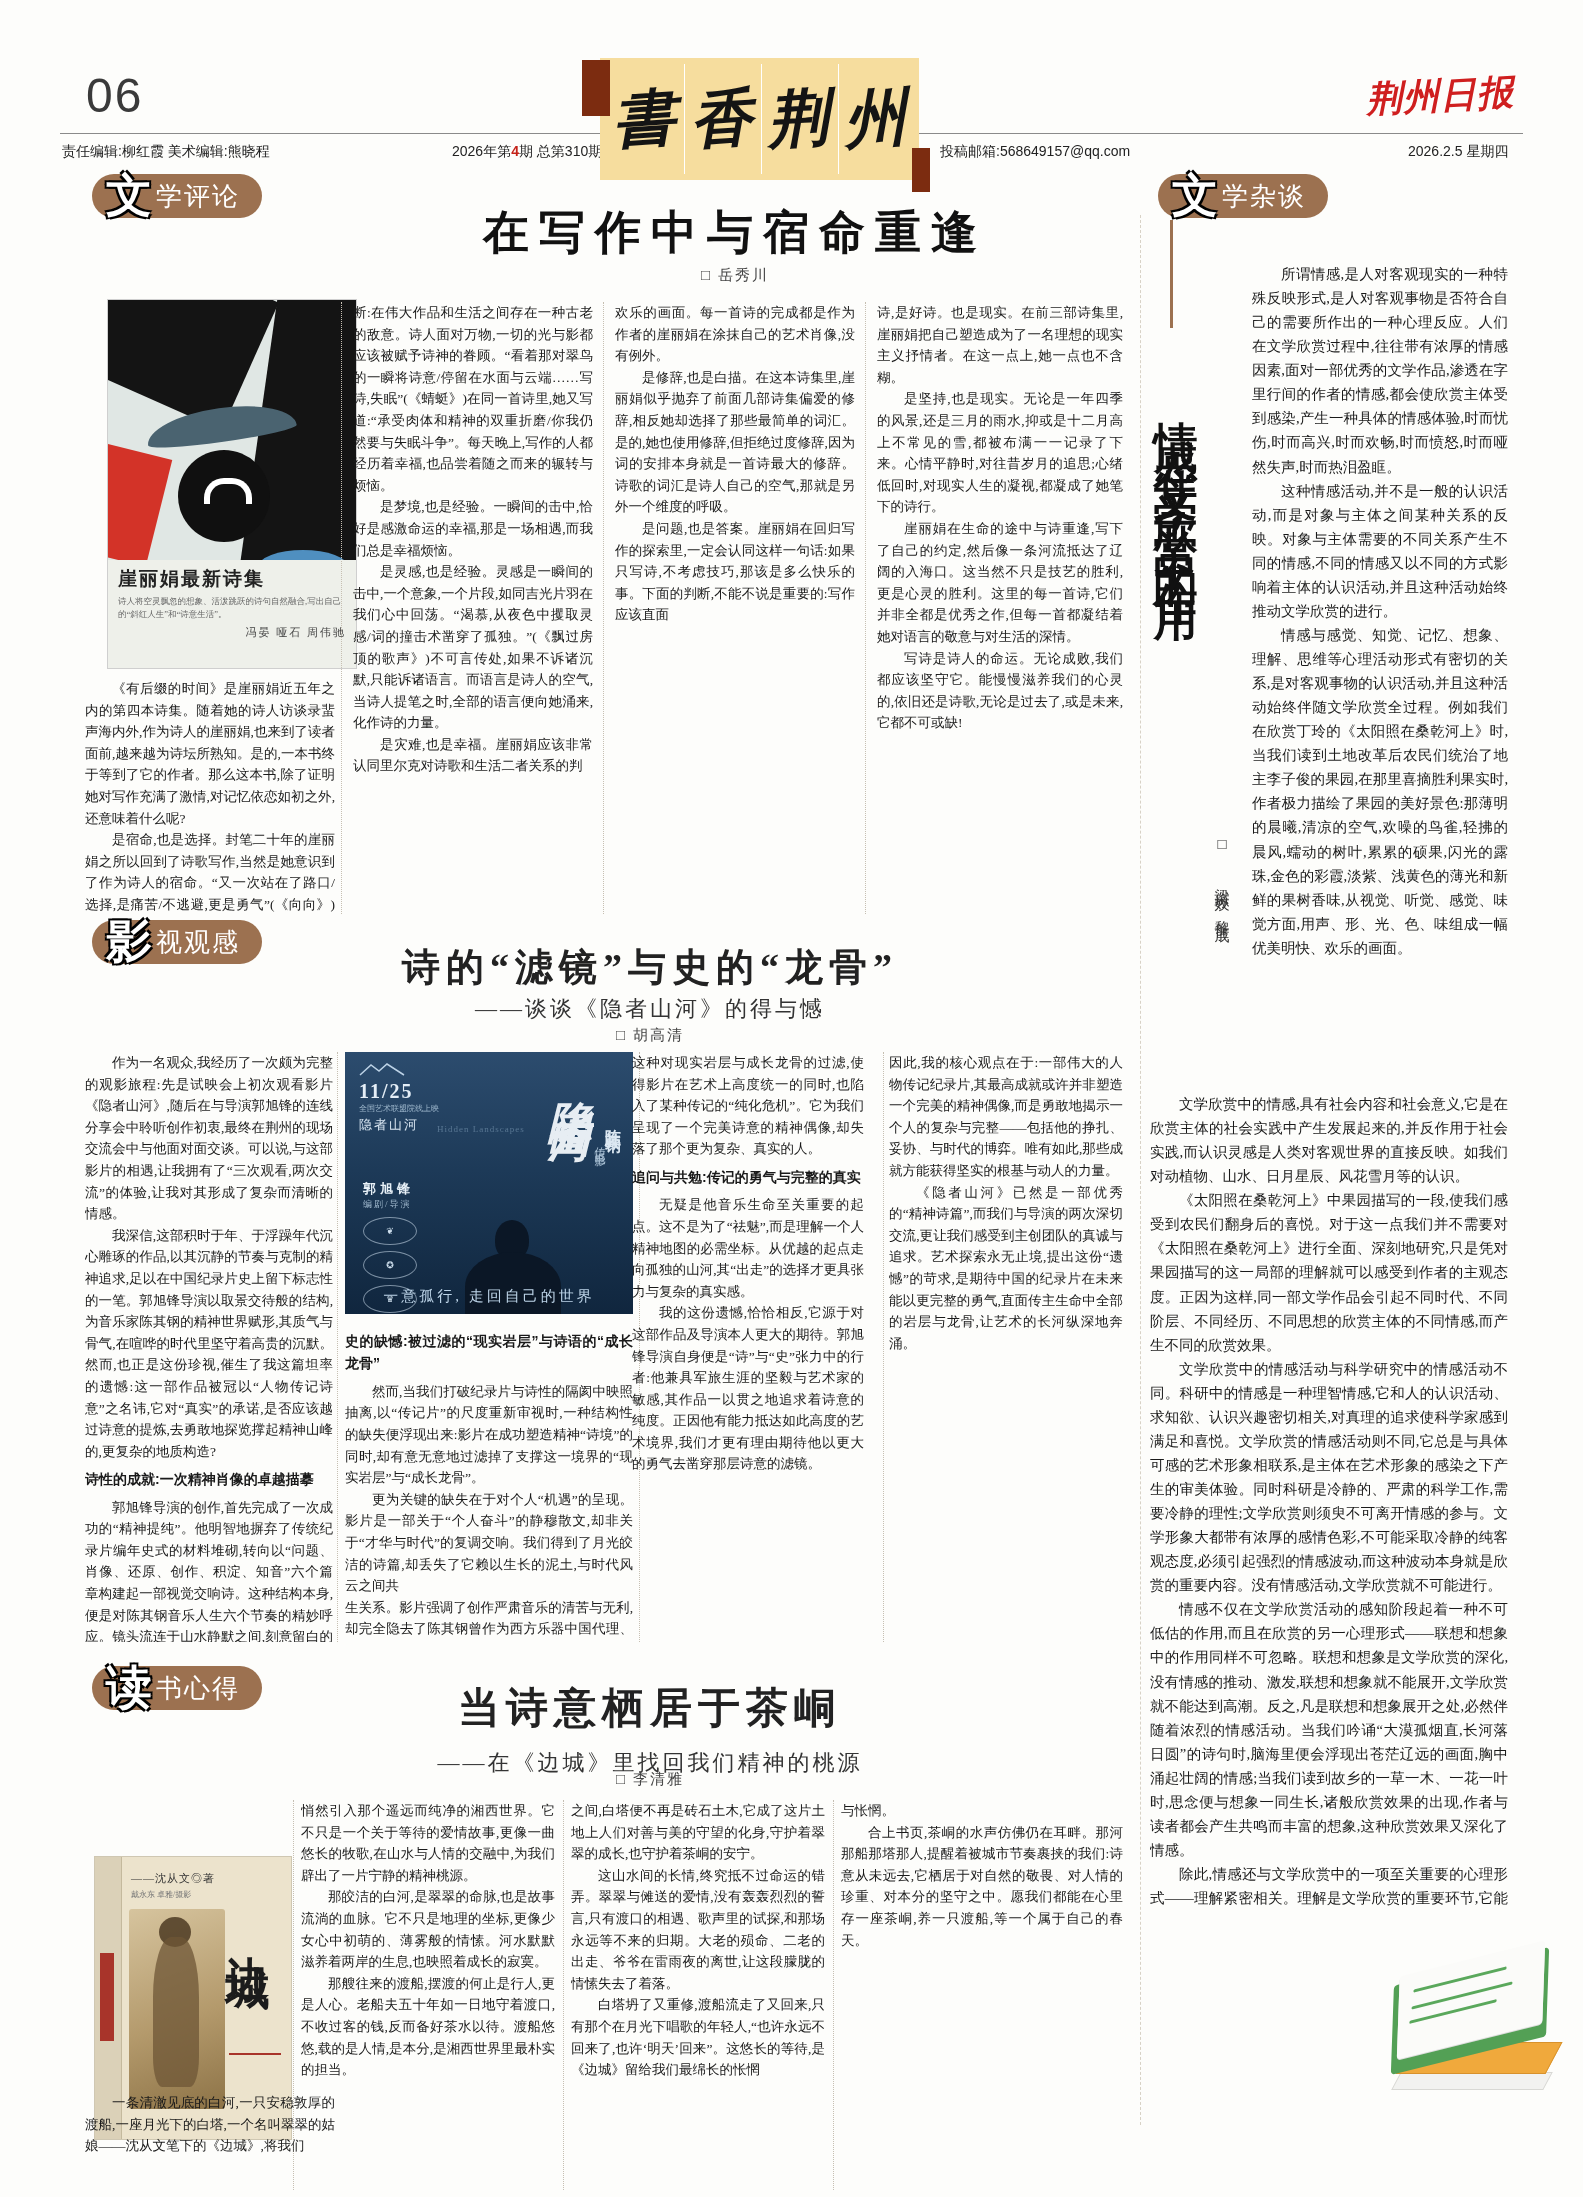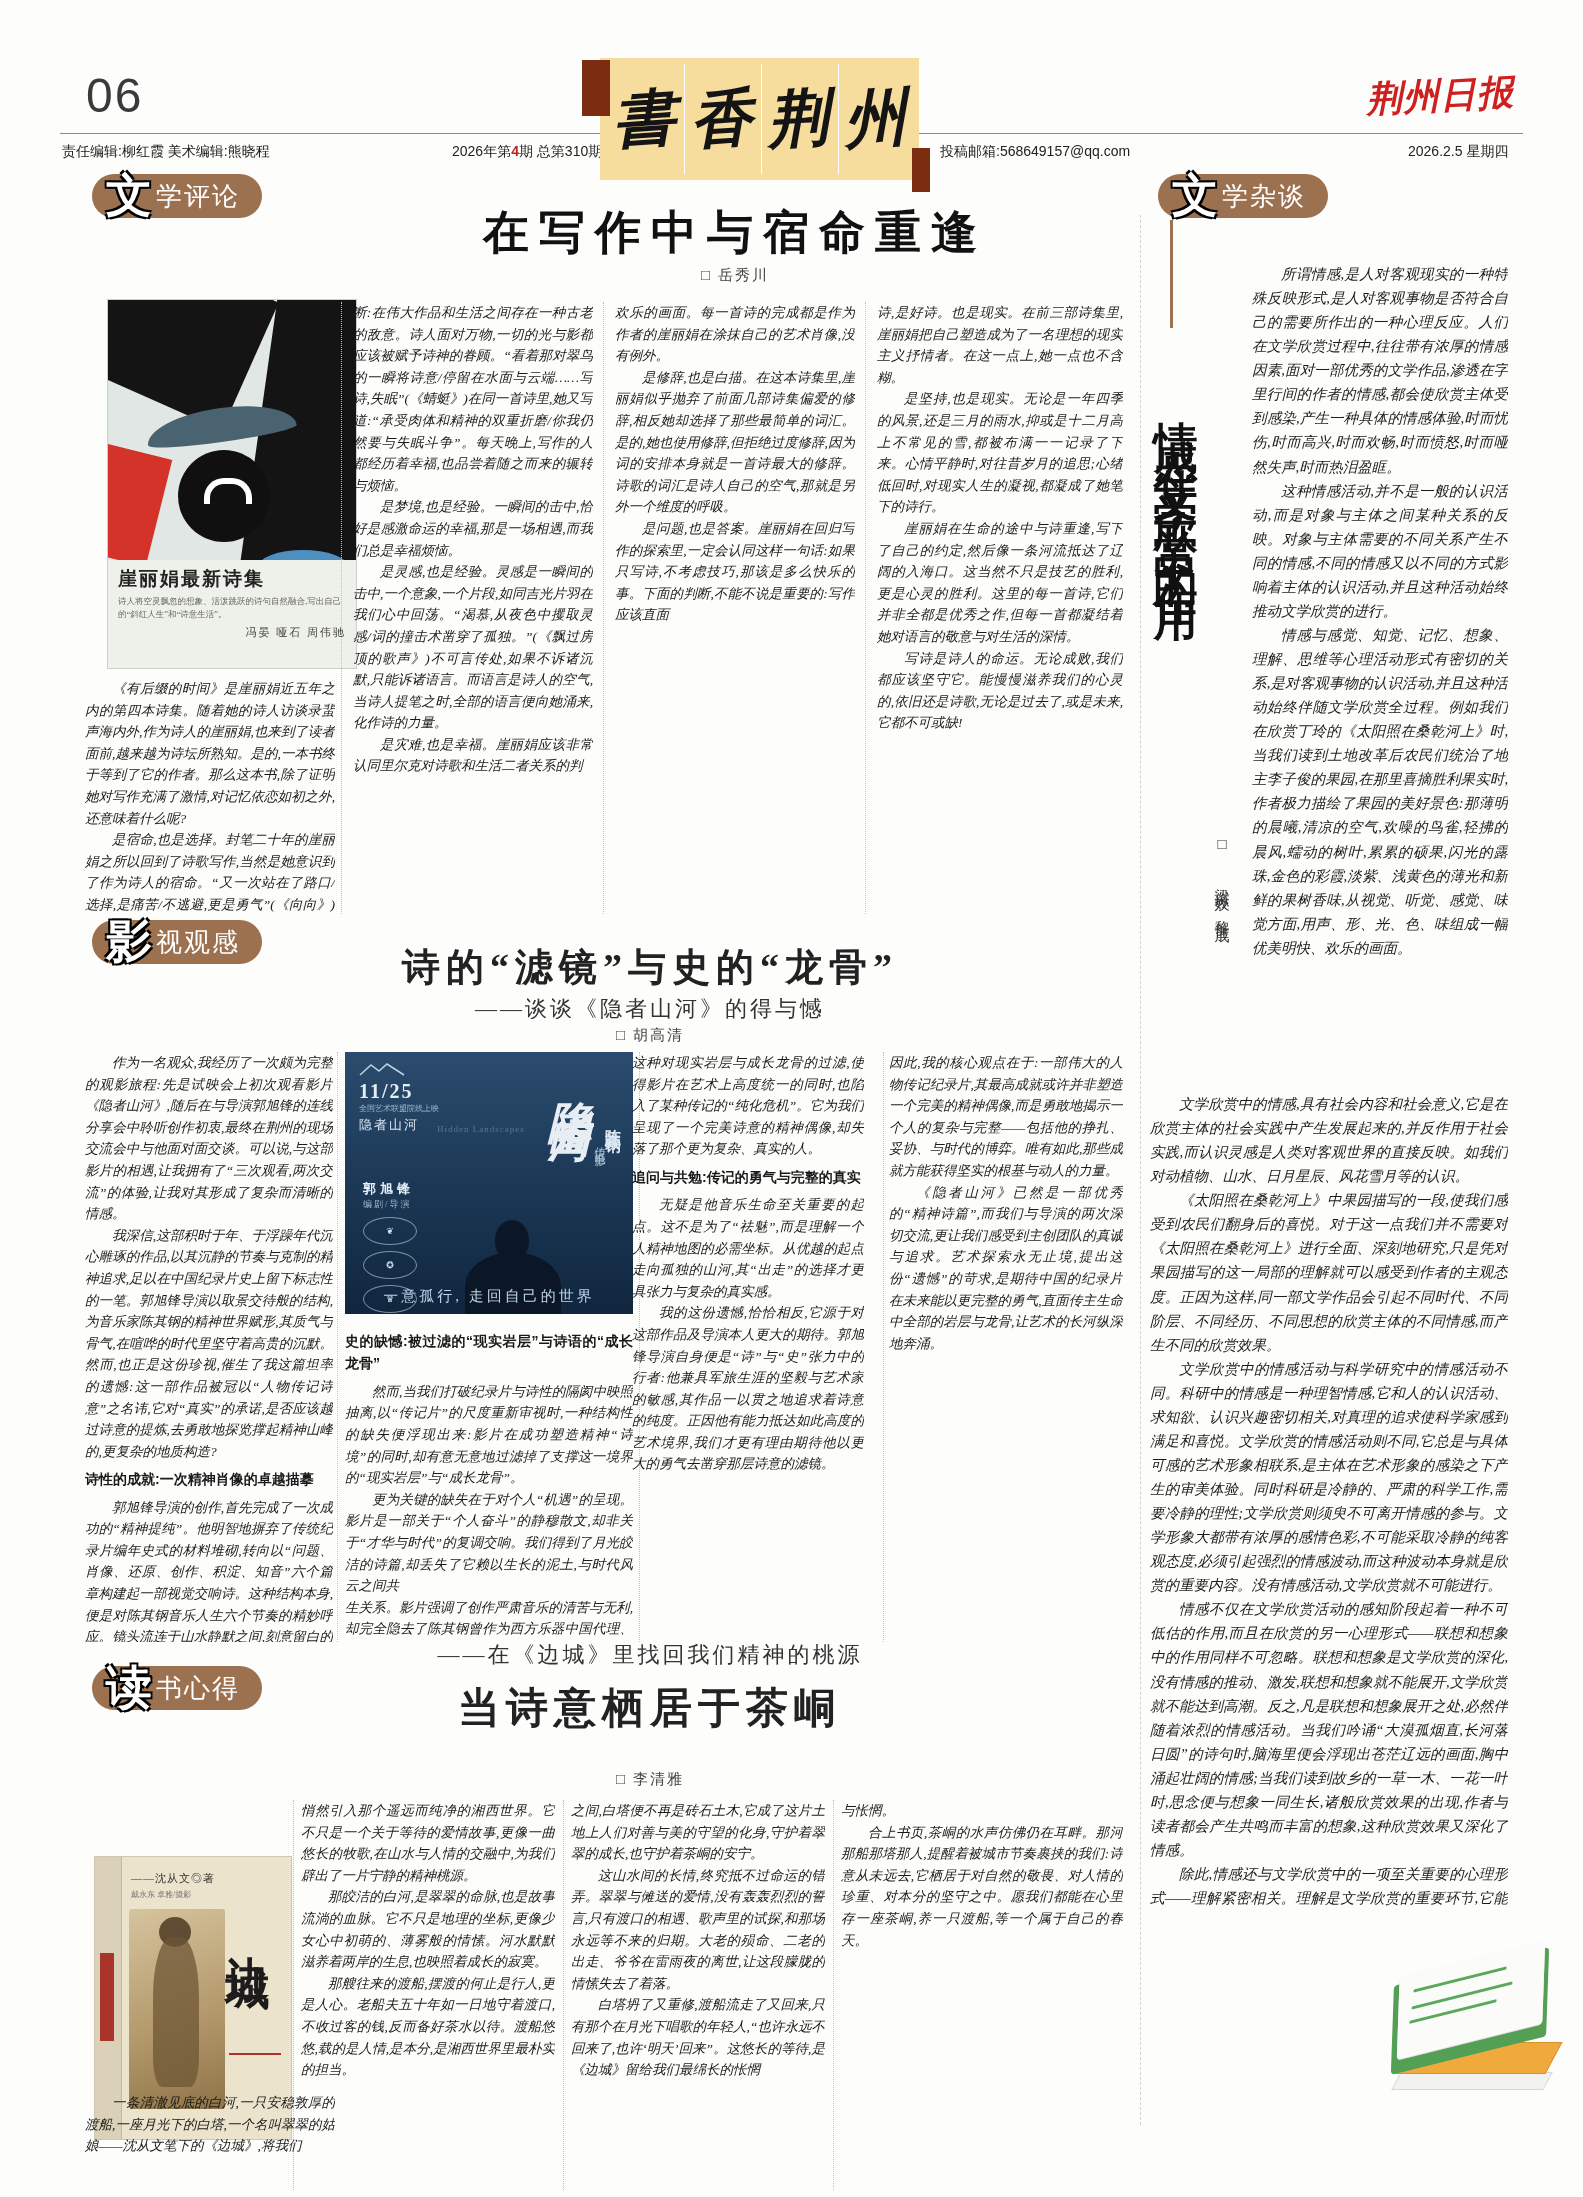--- a/index.html
+++ b/index.html
@@ -27,21 +27,21 @@
   .badgestem{width:3px;background:#9c7150;}
 
   
   .title1{font-size:46px;font-weight:bold;letter-spacing:10px;text-align:center;color:#111;}
   .title2{font-size:38px;font-weight:600;letter-spacing:6px;text-align:center;color:#222;}
   .subtitle{font-size:22px;letter-spacing:3px;text-align:center;color:#333;}
   .byline{font-size:15px;text-align:center;color:#444;letter-spacing:2px;}
 
   
   .col{font-size:13.5px;line-height:1.6;text-align:justify;color:#1a1a1a;overflow:hidden;}
-  .col p{margin:0;font-style:italic;}
+  .col p{margin:0;}
   .para{text-indent:2em;}
   .noindent{text-indent:0;}
   .subhead{font-weight:bold;font-size:14px;margin:6px 0;font-family:"Liberation Sans",sans-serif;}
   .rcol{font-size:14.5px;line-height:1.66;}
   .vsep{border-left:1px dotted #c6bfb2;width:0;}
   .maindiv{border-left:1px dashed #d8d2c6;width:0;}
 
   
   .cover1{background:#e0e7e4;overflow:hidden;box-shadow:0 0 0 1px #cfcfcf;}
   .c1-art{position:absolute;inset:0;}
@@ -245,21 +245,21 @@
       <p class="para noindent">因此,我的核心观点在于:一部伟大的人物传记纪录片,其最高成就或许并非塑造一个完美的精神偶像,而是勇敢地揭示一个人的复杂与完整——包括他的挣扎、妥协、与时代的博弈。唯有如此,那些成就方能获得坚实的根基与动人的力量。</p>
       <p class="para">《隐者山河》已然是一部优秀的“精神诗篇”,而我们与导演的两次深切交流,更让我们感受到主创团队的真诚与追求。艺术探索永无止境,提出这份“遗憾”的苛求,是期待中国的纪录片在未来能以更完整的勇气,直面传主生命中全部的岩层与龙骨,让艺术的长河纵深地奔涌。</p>
     </div>
 
   <div class="abs badge" style="left:92px;top:1666px;">
     <span class="big">读</span>
     <span class="rest">书心得</span>
   </div>
 
   <div class="abs title2" style="left:300px;top:1680px;width:700px;font-size:42px;">当诗意栖居于茶峒</div>
-  <div class="abs subtitle" style="left:300px;top:1640px;width:700px;">——在《边城》里找回我们精神的桃源</div>
+  <div class="abs subtitle" style="left:300px;top:1748px;width:700px;">——在《边城》里找回我们精神的桃源</div>
   <div class="abs byline" style="left:300px;top:1770px;width:700px;">□ 李清雅</div>
 
   <div class="abs cover2" style="left:95px;top:1857px;width:196px;height:282px;">
     <div class="c2-spine"></div>
     <div class="c2-spine-red"></div>
     <div class="c2-author">——沈从文◎著</div>
     <div class="c2-photog">戴永东 卓雅/摄影</div>
     <div class="c2-photo">
       <div class="c2-head"></div>
         <div class="c2-figure"></div>

